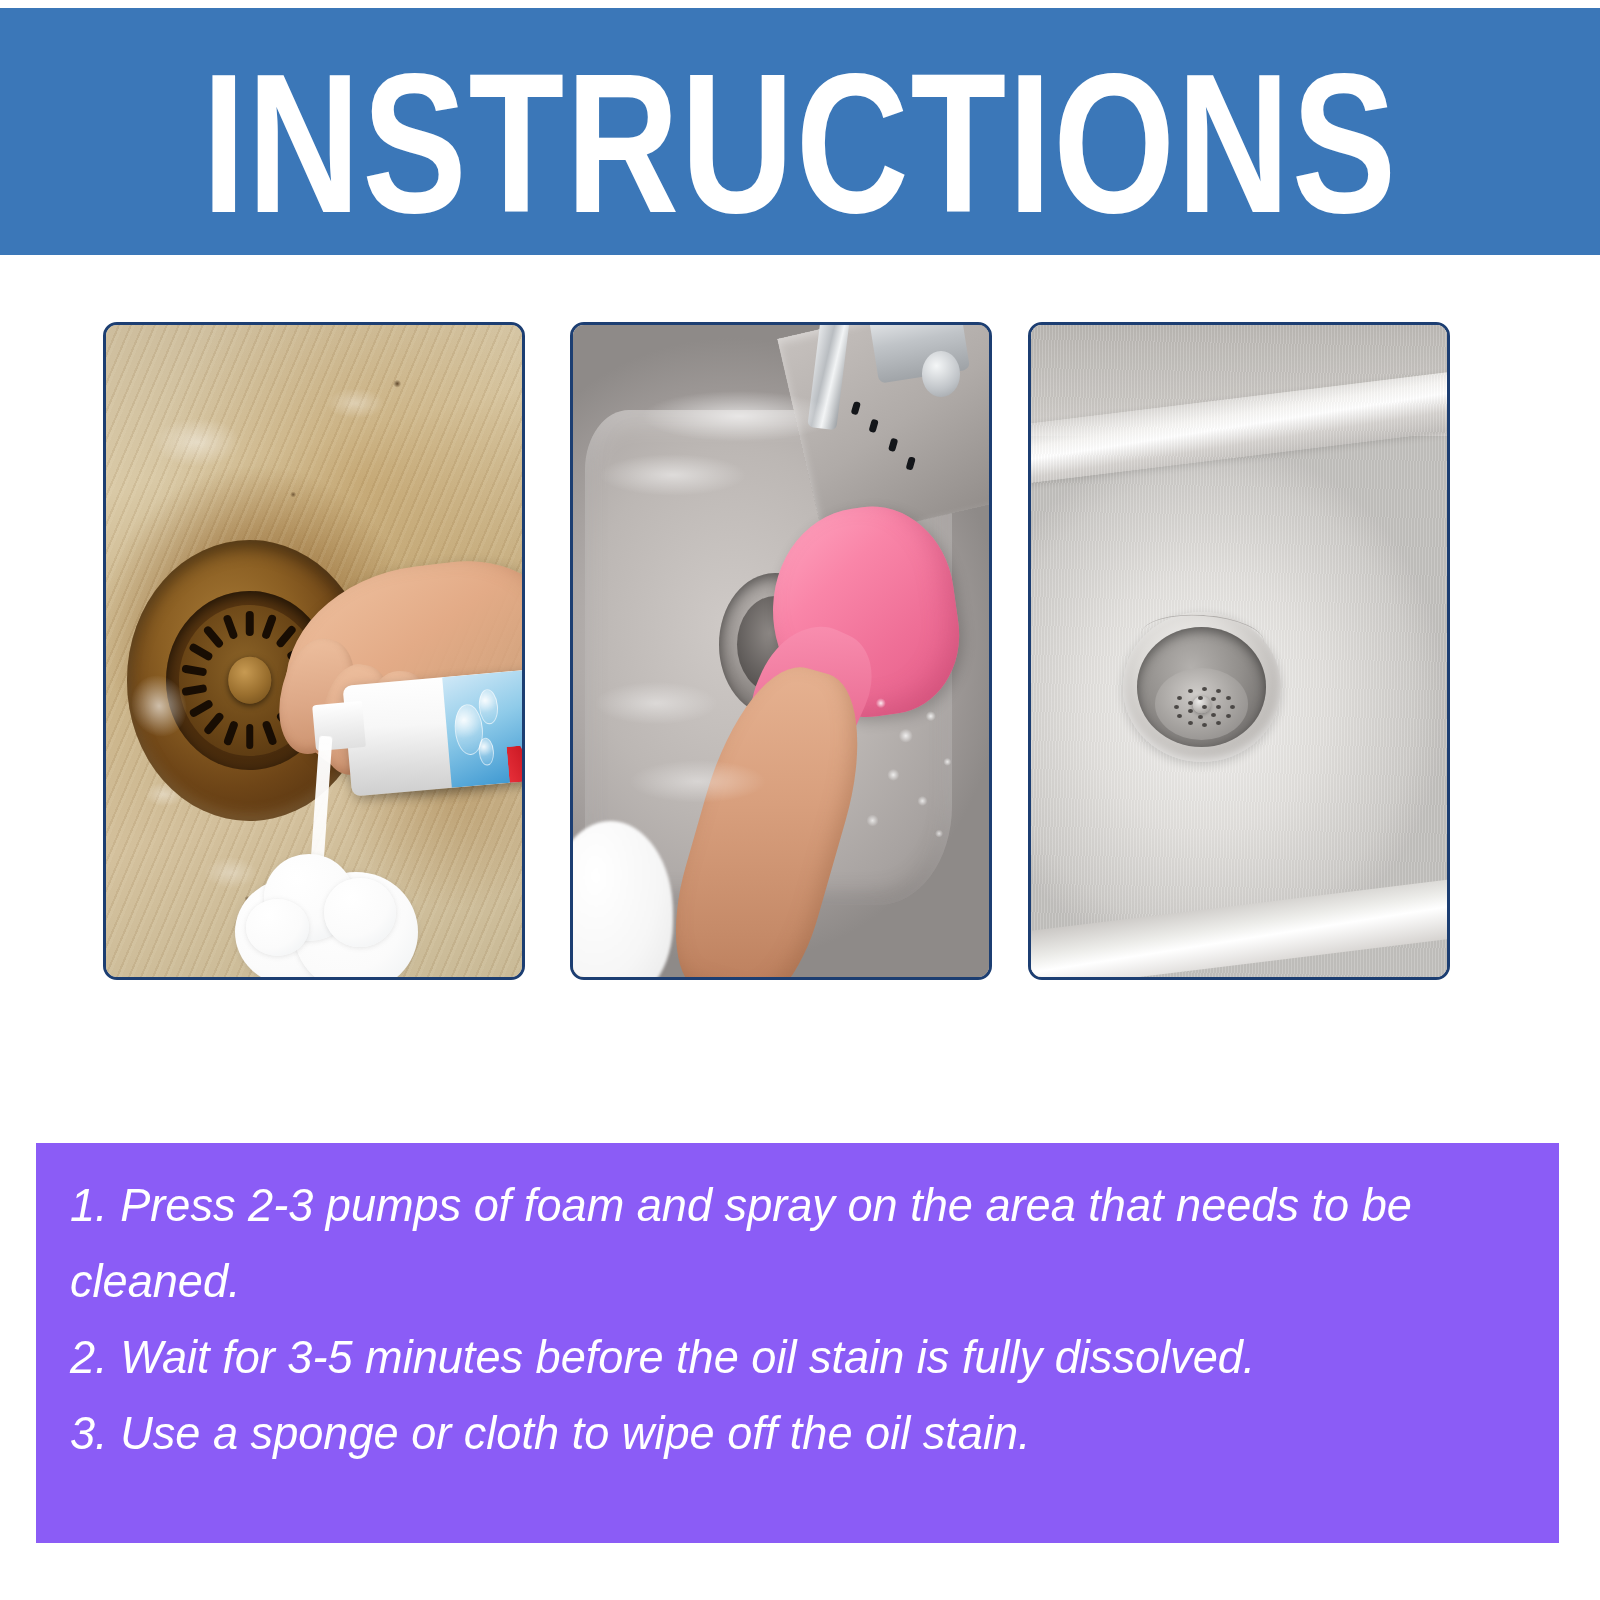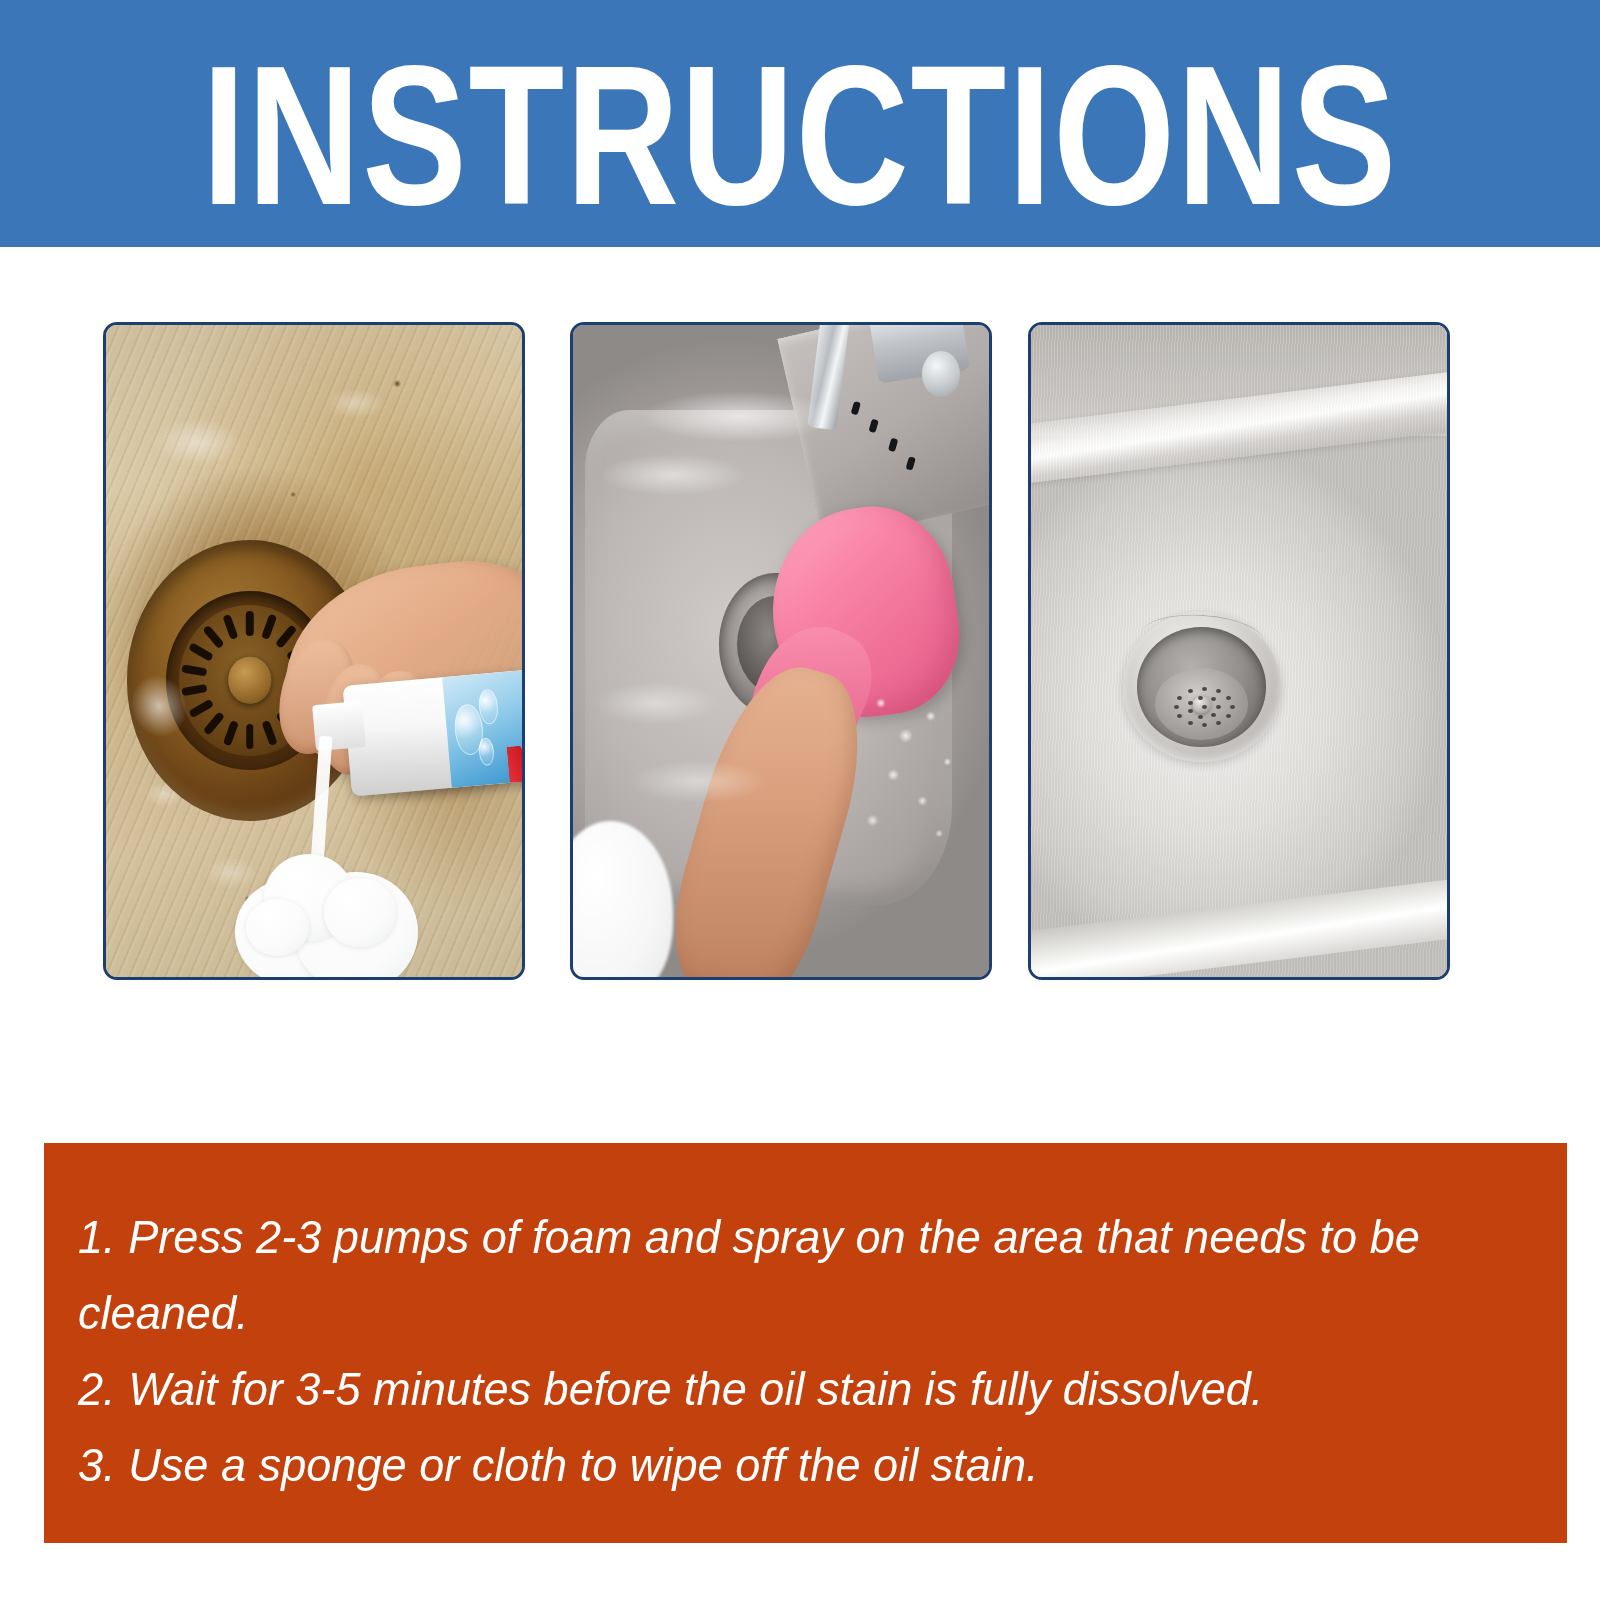--- a/index.html
+++ b/index.html
@@ -7,21 +7,21 @@
     width:1600px;height:1600px;
     background:#ffffff;
     font-family:"Liberation Sans",sans-serif;
     overflow:hidden;
     position:relative;
   }
   .page{position:absolute;inset:0;}
 
   
   .header-banner{
-    position:absolute;left:0;top:0;width:1600px;height:247px;
+    position:absolute;left:0;top:8px;width:1600px;height:247px;
     background:#3b77b8;
     text-decoration:underline;
   }
   .header-title{
     position:absolute;left:0;top:36px;width:1600px;
     text-align:center;
     color:#ffffff;
     font-family:"Liberation Sans",sans-serif;
     font-weight:700;
     font-size:178px;
@@ -355,25 +355,25 @@
     line-height:64px;
     letter-spacing:-1px;
     transform:scaleX(0.86);
   }
   .step-label-1{left:103px;}
   .step-label-2{left:570px;}
   .step-label-3{left:1028px;}
 
   
   .notes-panel{
-    position:absolute;left:44px;top:1143px;
+    position:absolute;left:36px;top:1143px;
     width:1523px;height:400px;
-    background:#c2410c;
+    background:#8b5cf6;
     box-sizing:border-box;
-    padding:56px 34px 0 34px;
+    padding:24px 34px 0 34px;
   }
   .note-line{
     color:#ffffff;
     font-family:"Liberation Sans",sans-serif;
     font-style:italic;
     font-weight:400;
     font-size:47px;
     line-height:76px;
     letter-spacing:0px;
     transform:scaleX(0.96);

